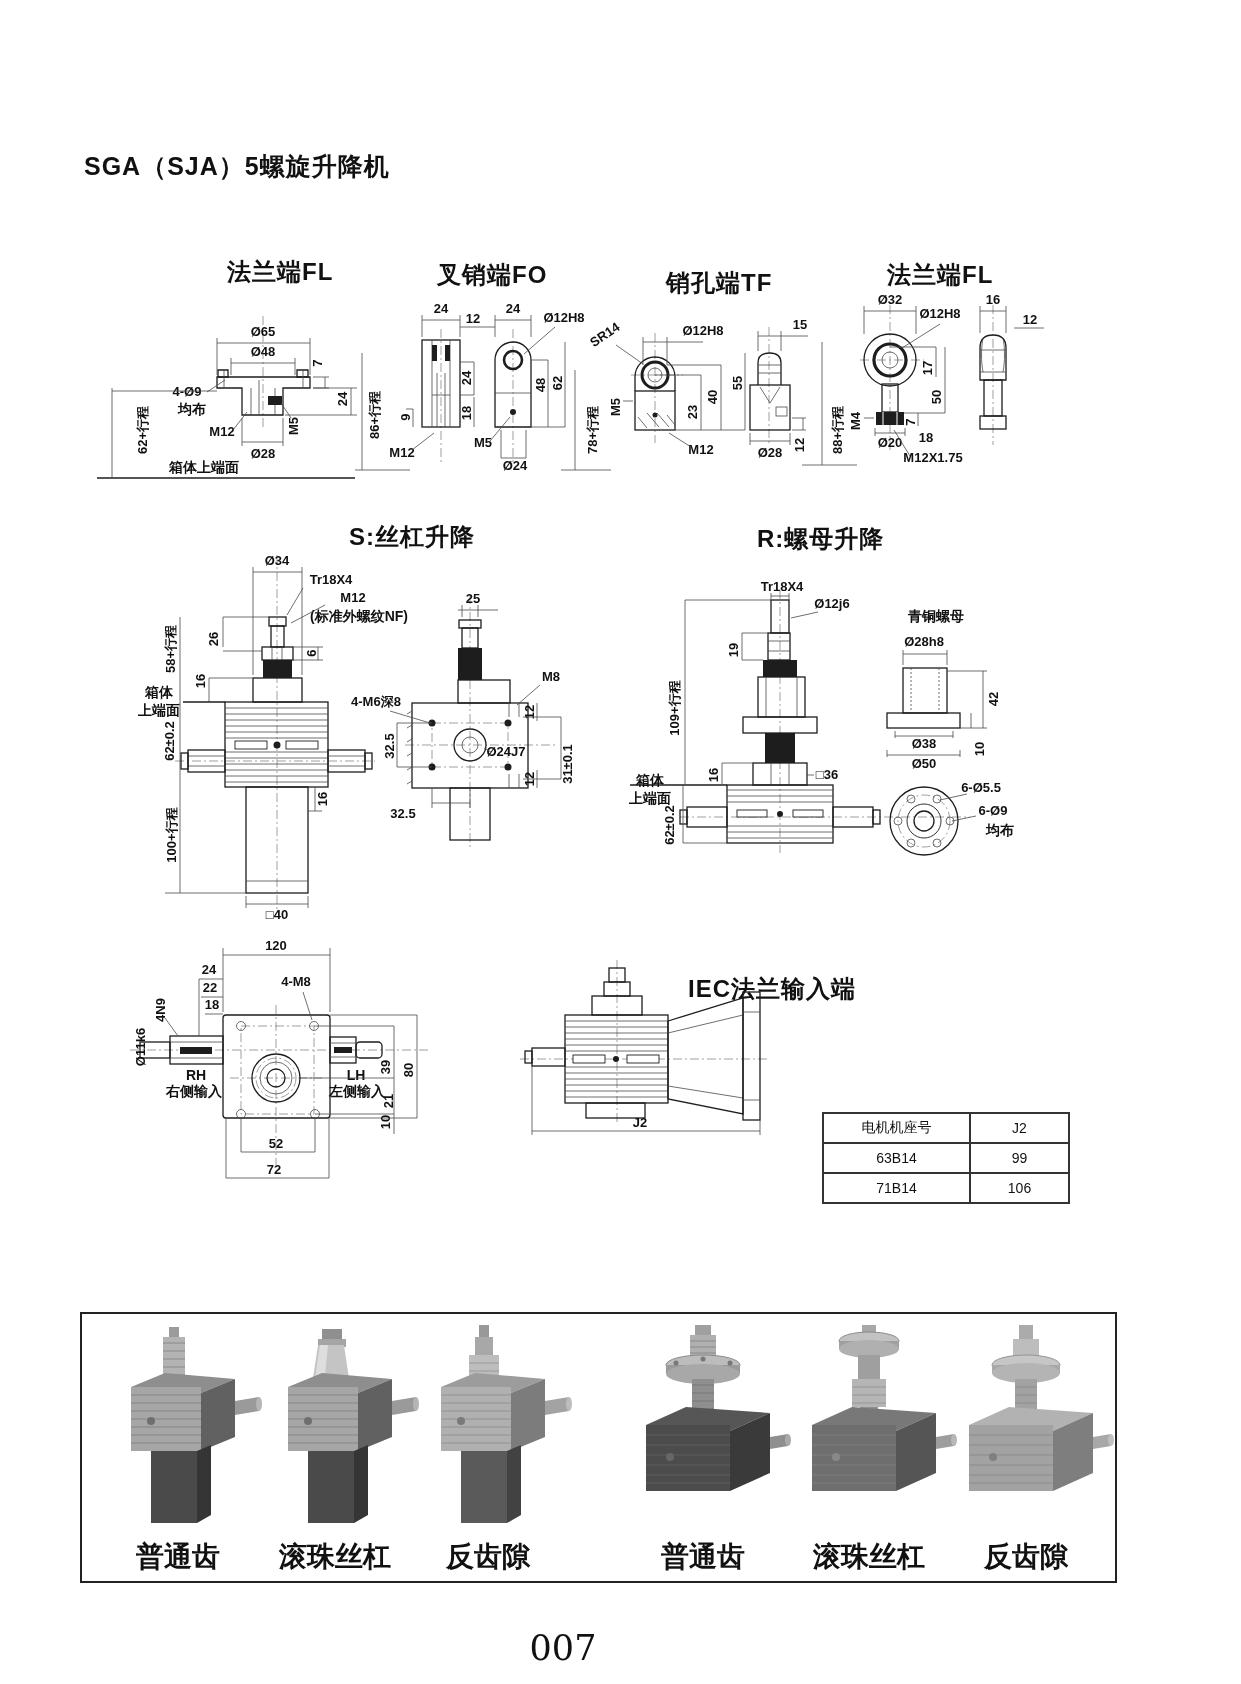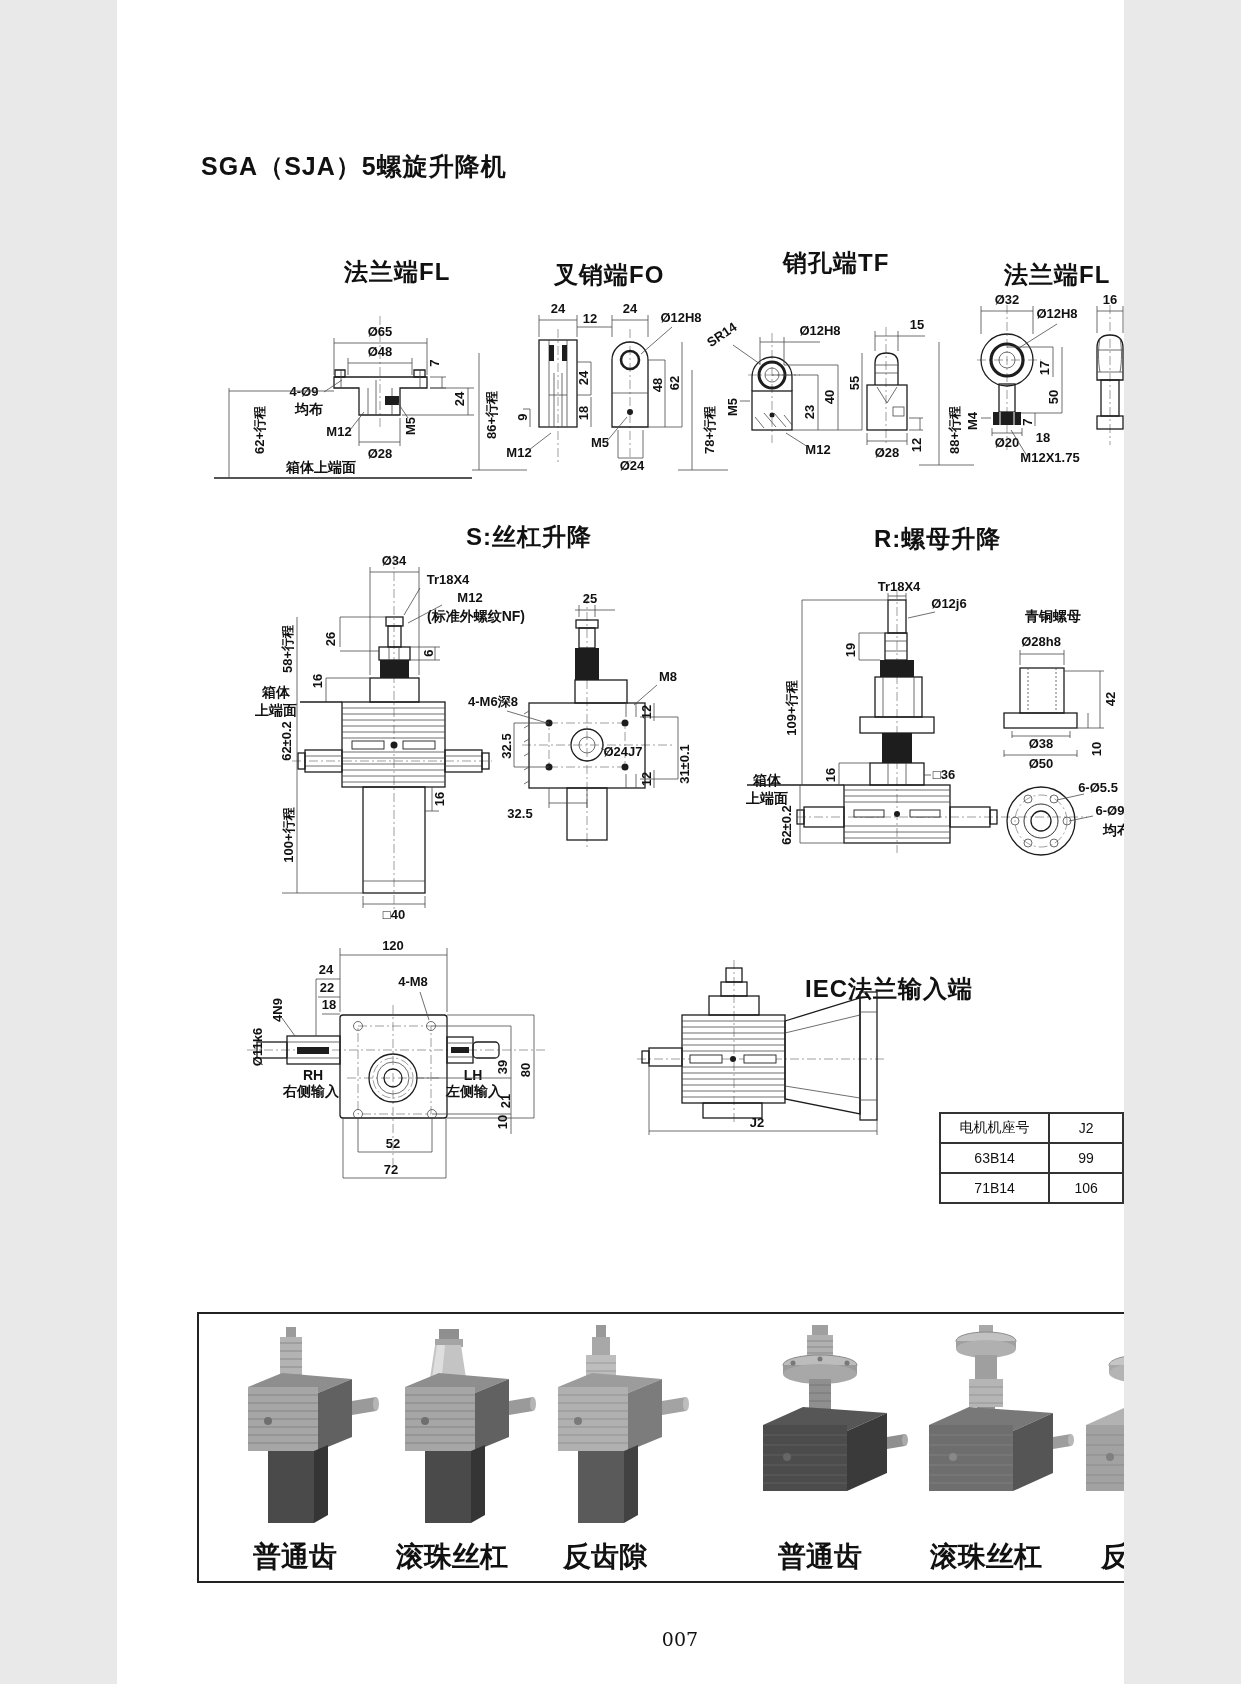--- a/index.html
+++ b/index.html
@@ -1,47 +1,47 @@
 <!DOCTYPE html>
 <html><head>
 <meta charset="utf-8">
 <style>
 *{margin:0;padding:0;box-sizing:border-box}
 body{background:#e9e9e9}
-.page{position:relative;width:1007px;height:1684px;background:#fff;margin:0 auto;
+.page{position:relative;width:1241px;height:1684px;background:#fff;margin:0 auto;
   font-family:"Liberation Sans","DejaVu Sans",sans-serif;color:#111;overflow:hidden}
 .page-title{position:absolute;left:84px;top:150px;font-size:25px;font-weight:600;letter-spacing:1px;white-space:nowrap}
 .sec-title{position:absolute;font-size:24px;font-weight:700;letter-spacing:1px;white-space:nowrap}
 svg.drw{position:absolute;overflow:visible}
 svg .ol{fill:none;stroke:#1d1d1d;stroke-width:1.3}
 svg .thin{fill:none;stroke:#4a4a4a;stroke-width:.8}
 svg .cl{fill:none;stroke:#777;stroke-width:.7;stroke-dasharray:9 3 2 3}
 svg .blk{fill:#1d1d1d;stroke:none}
 svg .fin{fill:#fff;stroke:#1d1d1d;stroke-width:.9}
 svg text{font-family:"Liberation Sans","DejaVu Sans",sans-serif;font-weight:bold;font-size:13px;fill:#111;text-anchor:middle}
 svg text.cn{font-size:14px;font-weight:600}
 .note{position:absolute;left:78px;top:1280px;font-size:17px;font-weight:600;white-space:nowrap}
 .dim-table{position:absolute;left:822px;top:1112px;border-collapse:collapse;font-size:14px;text-align:center;table-layout:fixed}
 .dim-table th,.dim-table td{border:2px solid #333;font-weight:400;height:30px;padding:0 6px}
 .dim-table .c1{width:147px}.dim-table .c2{width:99px}
 .photo-box{position:absolute;left:80px;top:1312px;width:1037px;height:271px;border:2px solid #222}
 .photo-label{position:absolute;width:170px;top:1538px;text-align:center;font-size:28px;font-weight:700}
-.page-num{position:absolute;left:500px;top:1628px;width:126px;text-align:center;font-size:19px;
+.page-num{position:absolute;left:500px;top:1628px;width:126px;text-align:center;font-size:35px;
   font-family:"DejaVu Serif","Liberation Serif",serif}
 </style>
 </head>
 <body>
 
 <div class="page">
 
   <div class="page-title">SGA（SJA）5螺旋升降机</div>
 
   <div class="sec-title" style="left:227px;top:256px">法兰端FL</div>
   <div class="sec-title" style="left:437px;top:259px">叉销端FO</div>
-  <div class="sec-title" style="left:666px;top:247px">销孔端TF</div>
+  <div class="sec-title" style="left:666px;top:267px">销孔端TF</div>
   <div class="sec-title" style="left:887px;top:259px">法兰端FL</div>
   <div class="sec-title" style="left:349px;top:521px">S:丝杠升降</div>
   <div class="sec-title" style="left:757px;top:523px">R:螺母升降</div>
   <div class="sec-title" style="left:688px;top:973px">IEC法兰输入端</div>
 
   <svg class="drw" style="left:85px;top:268px" width="280" height="215" viewBox="0 0 280 215">
     <g>
       <path class="cl" d="M178 48V160"></path>
       <path class="ol" d="M133 102h10v7h-10zM212 102h11v7h-11z"></path>
       <path class="ol" d="M132 109h93v11h-27v27h-41v-27h-25z"></path>

